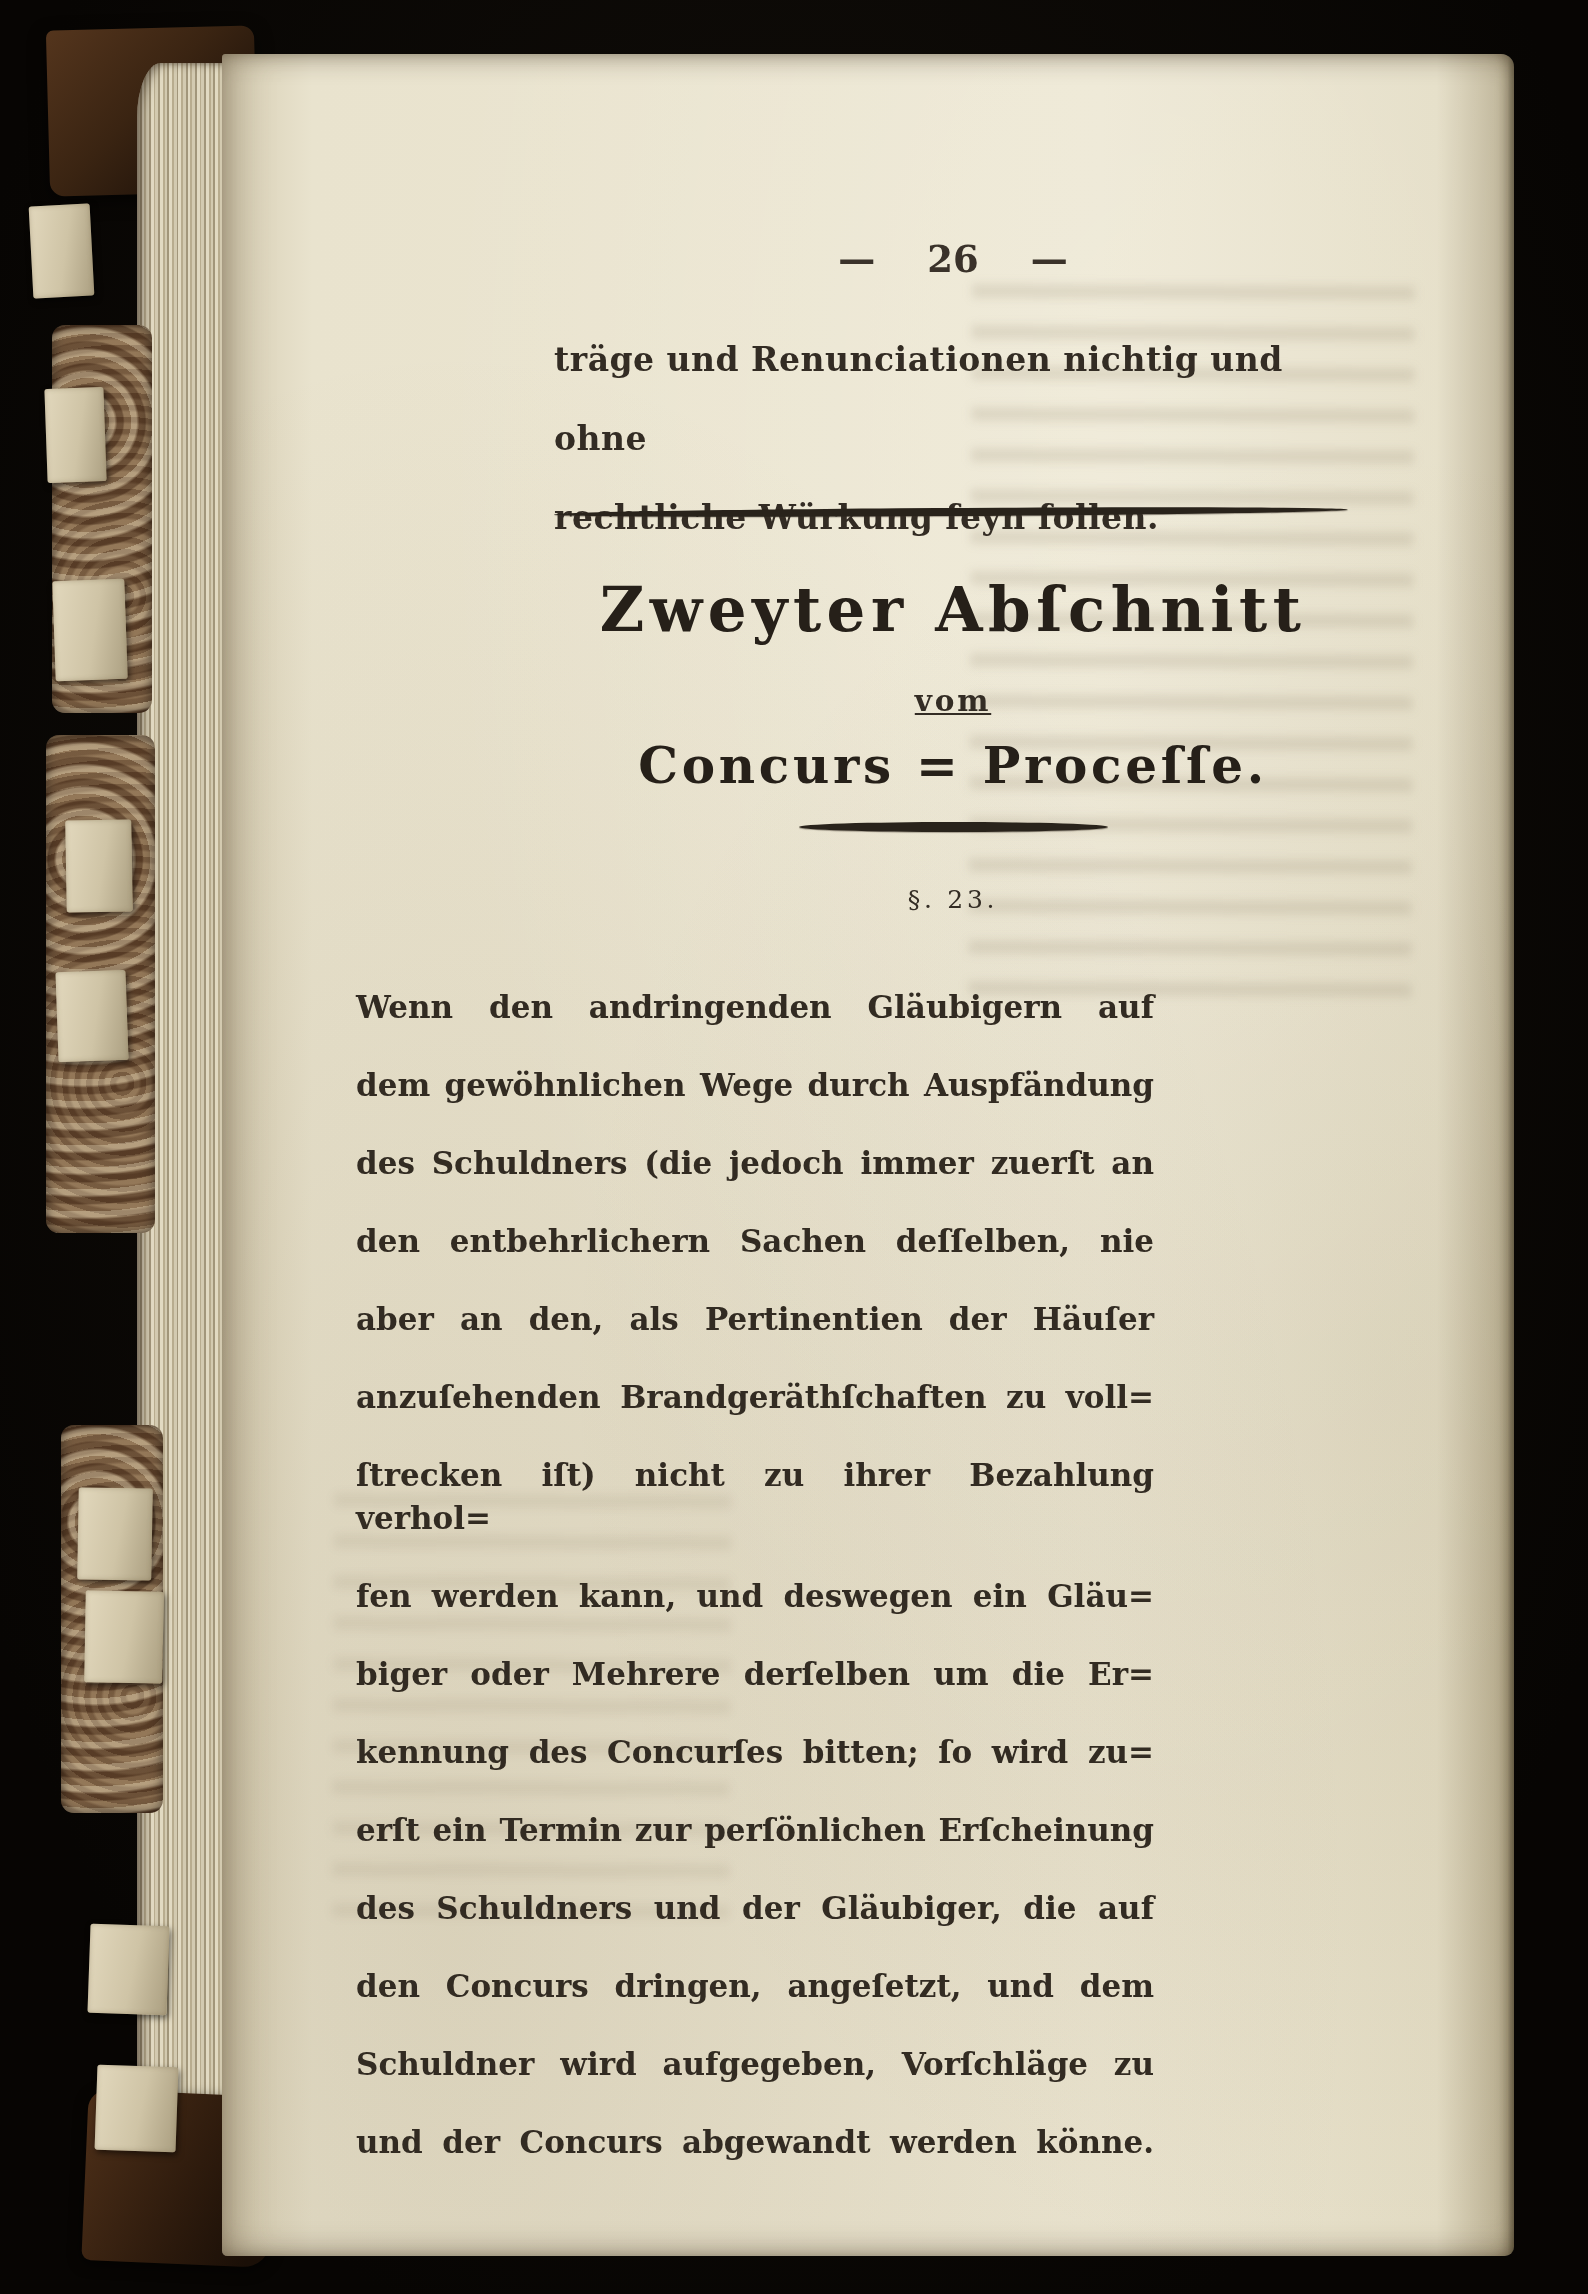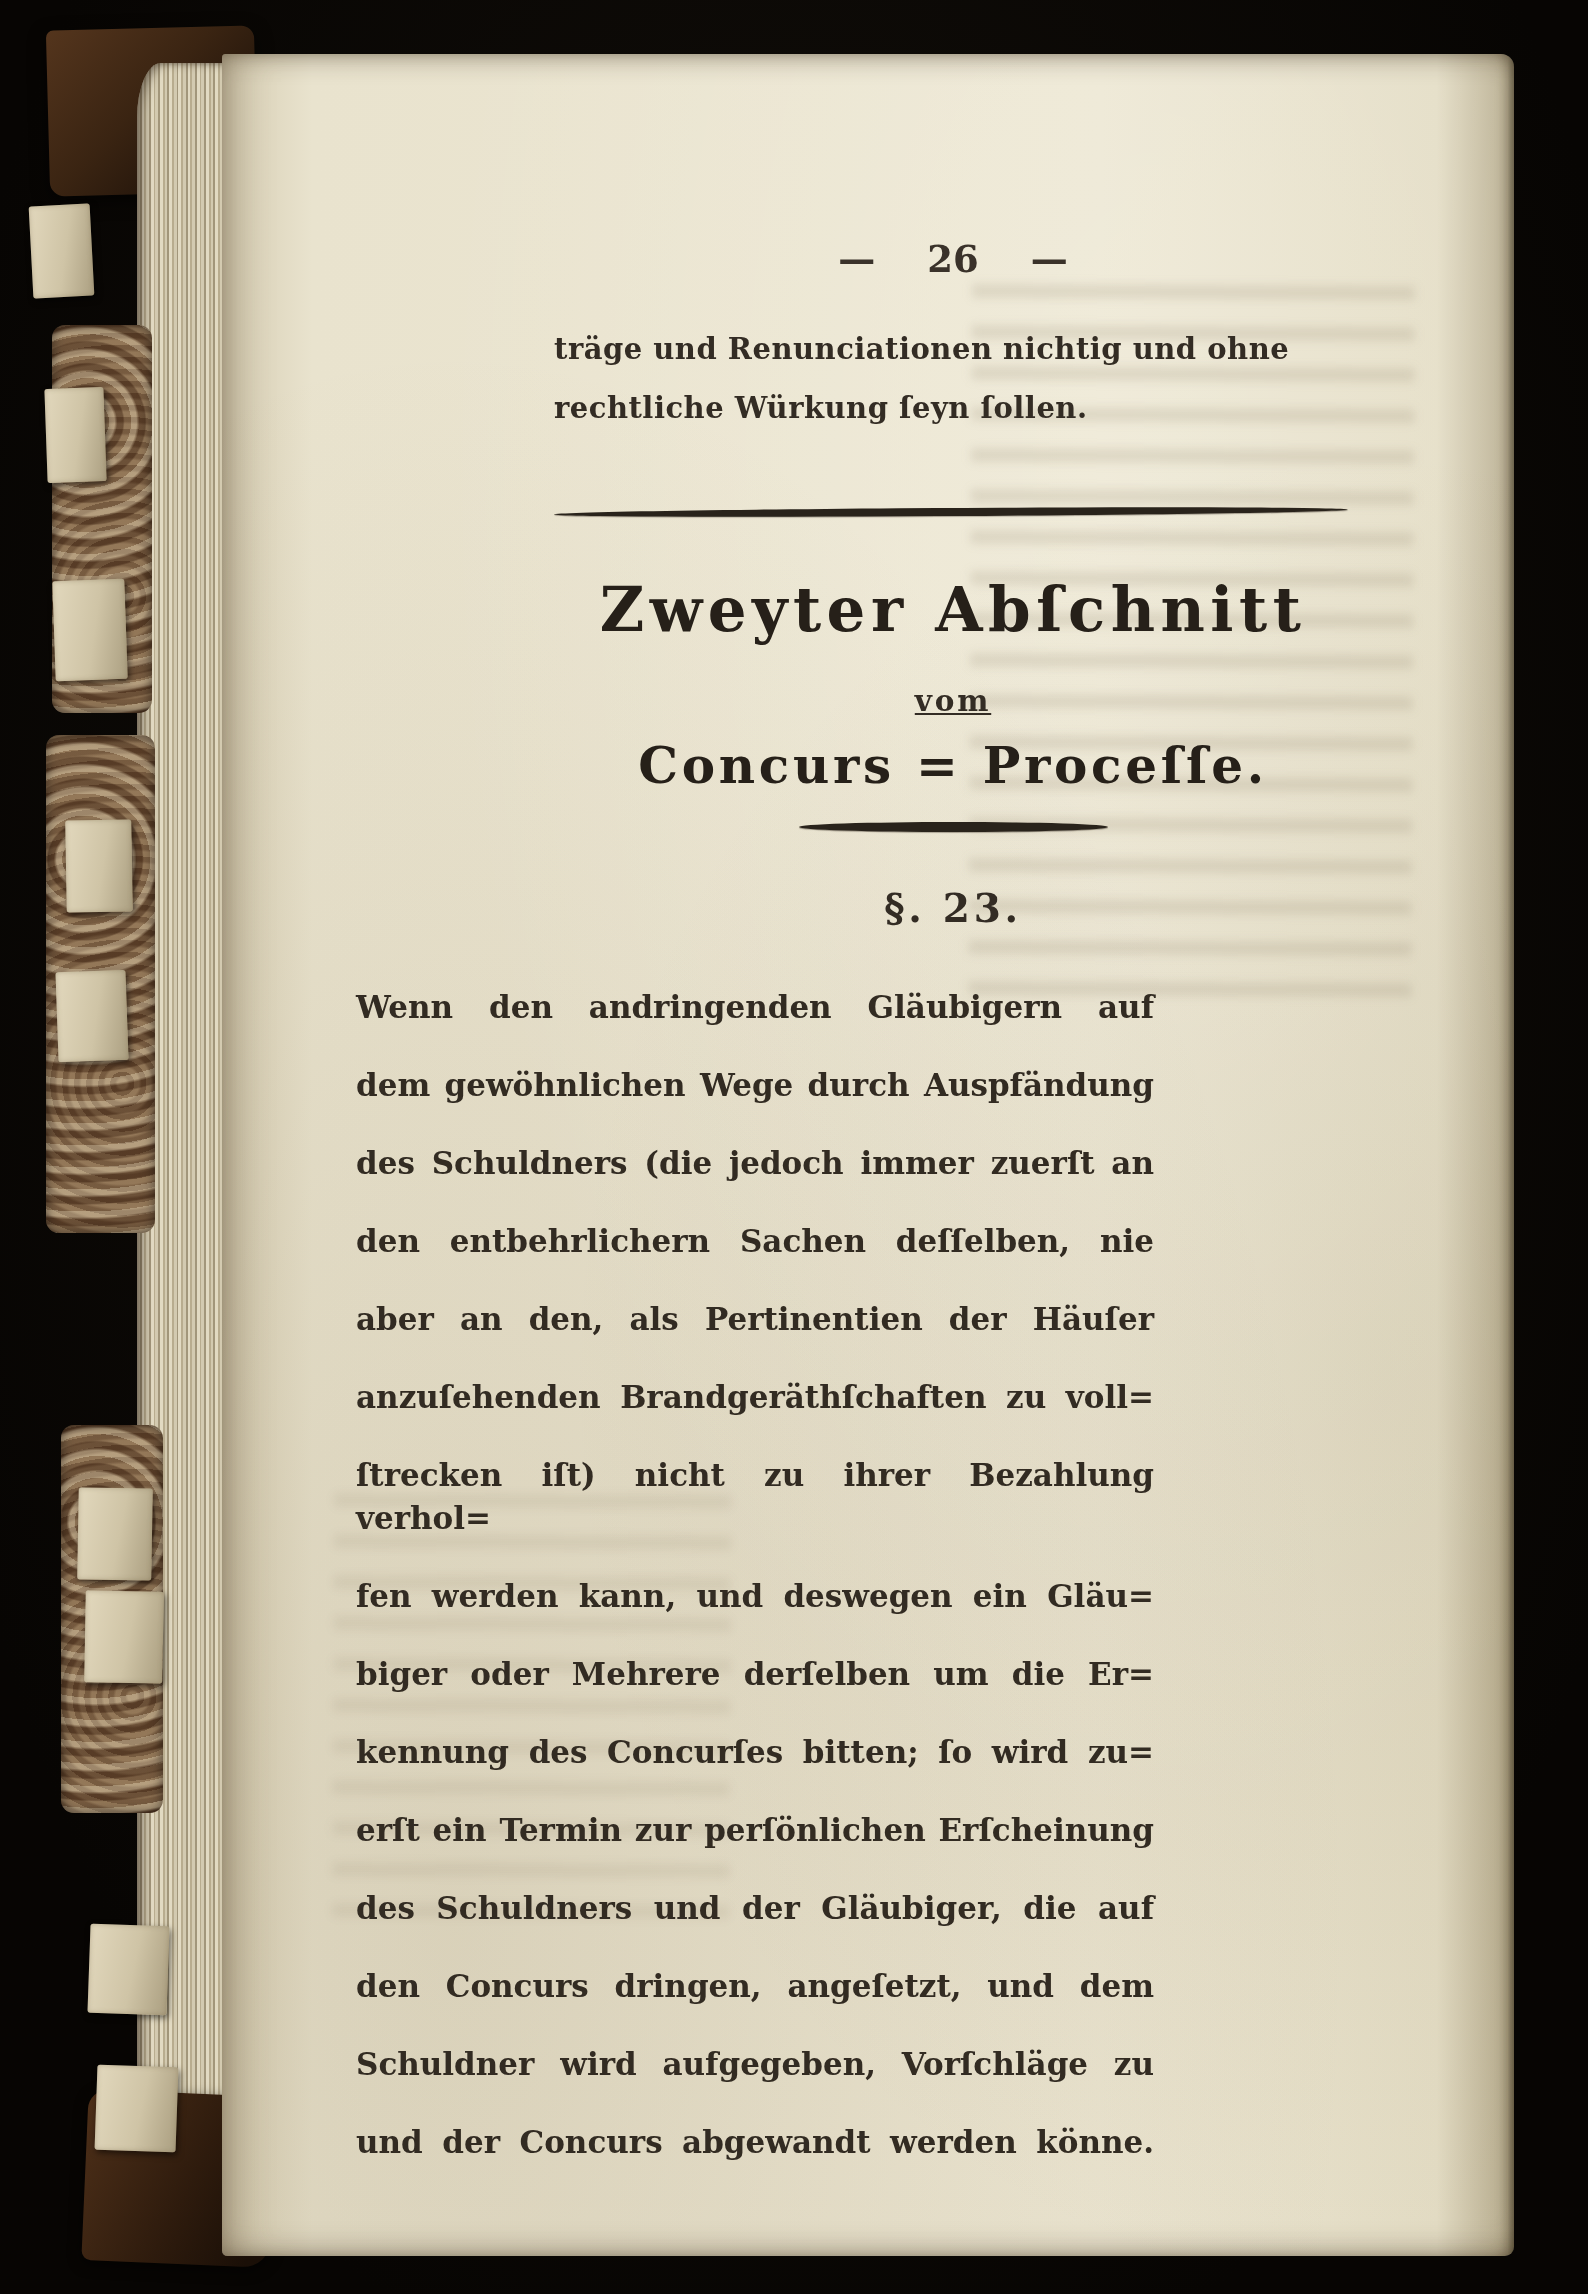--- a/index.html
+++ b/index.html
@@ -76,31 +76,31 @@
     transform: rotate(.3deg);
   }
   .ghost.g1 { left: 748px; top: 231px; width: 443px; height: 729px; }
   .ghost.g2 { left: 111px; top: 1440px; width: 397px; height: 443px; opacity:.7; }
 
   .content { position: absolute; left: 134px; top: 0; width: 1001px; color: #332c24; }
   .maincol { position: absolute; left: 198px; width: 798px; }
 
   .pagenum-row { top: 183px; display: flex; justify-content: center; align-items: center; gap: 52px;
     font-size: 37px; font-weight: bold; color: #3a322a; }
-  .intro { top: 266px; font-size: 29px; font-weight: bold; line-height: 59px;
+  .intro { top: 266px; font-size: 33px; font-weight: bold; line-height: 79px;
     white-space: pre-line; text-align: left; letter-spacing: 0.5px; }
   .rule { background: #29231b; border-radius: 50%; box-shadow: 0 0.9px 0.9px rgba(60,50,40,.4); }
   .rule1 { top: 454px; left: 198px; width: 794px; height: 8.3px; position: absolute; transform: rotate(-.35deg); }
   .heading { top: 519px; text-align: center; font-size: 61px; font-weight: bold;
     letter-spacing: 5.5px; color: #262019; line-height: 74px; }
   .subtitle { top: 629px; text-align: center; font-size: 29.5px; font-weight: bold; letter-spacing: 2.8px; text-decoration: underline; }
   .title { top: 679px; text-align: center; font-size: 50px; font-weight: bold;
     letter-spacing: 3.7px; color: #262019; line-height: 66px; }
   .rule2 { top: 768px; left: 443px; width: 309px; height: 10px; position: absolute; }
-  .para-num { top: 831px; text-align: center; font-size: 39px; font-weight: bold; letter-spacing: 3.7px; }
+  .para-num { top: 831px; text-align: center; font-size: 25px; font-weight: normal; letter-spacing: 3.7px; }
 
   .body-row { position: absolute; top: 897px; left: 0; width: 997px; display: flex; }
   .margin-note { width: 198px; font-size: 24px; line-height: 33px; color: #453c30;
     white-space: pre-line; padding-top: 5.5px; letter-spacing: 0.2px; }
   .body-text { width: 798px; font-size: 31px; font-weight: bold; color: #322b22; }
   .body-text .line { line-height: 43px; text-align: justify; text-align-last: justify; margin-top: 35px; }
 </style>
 </head>
 <body>
 

